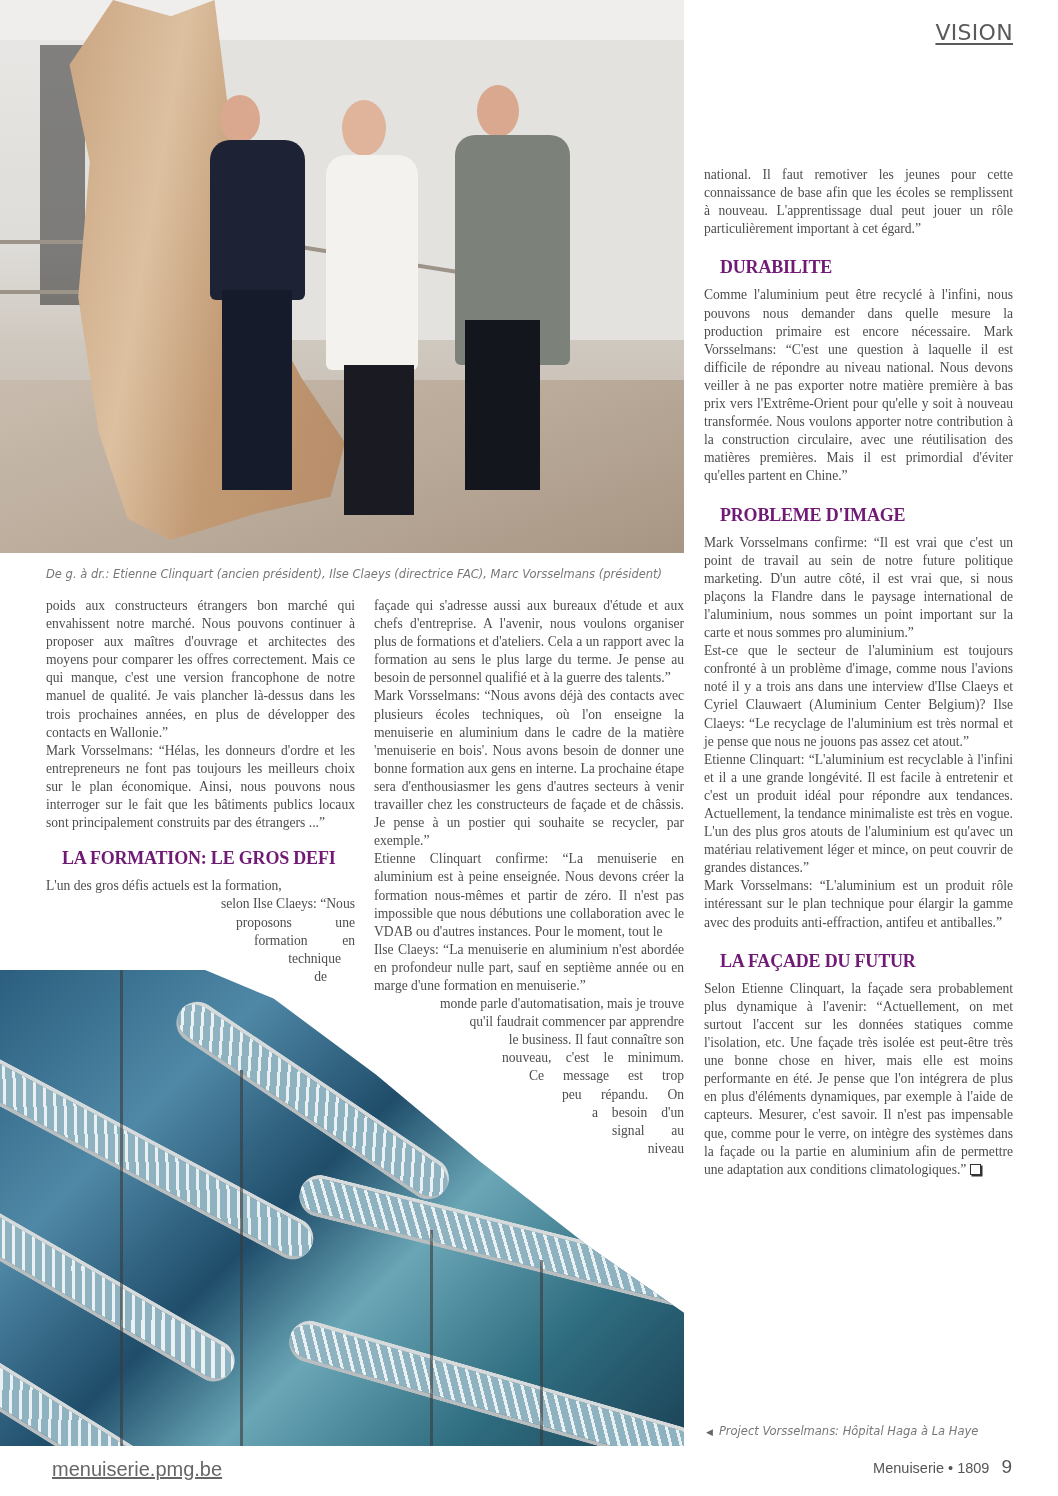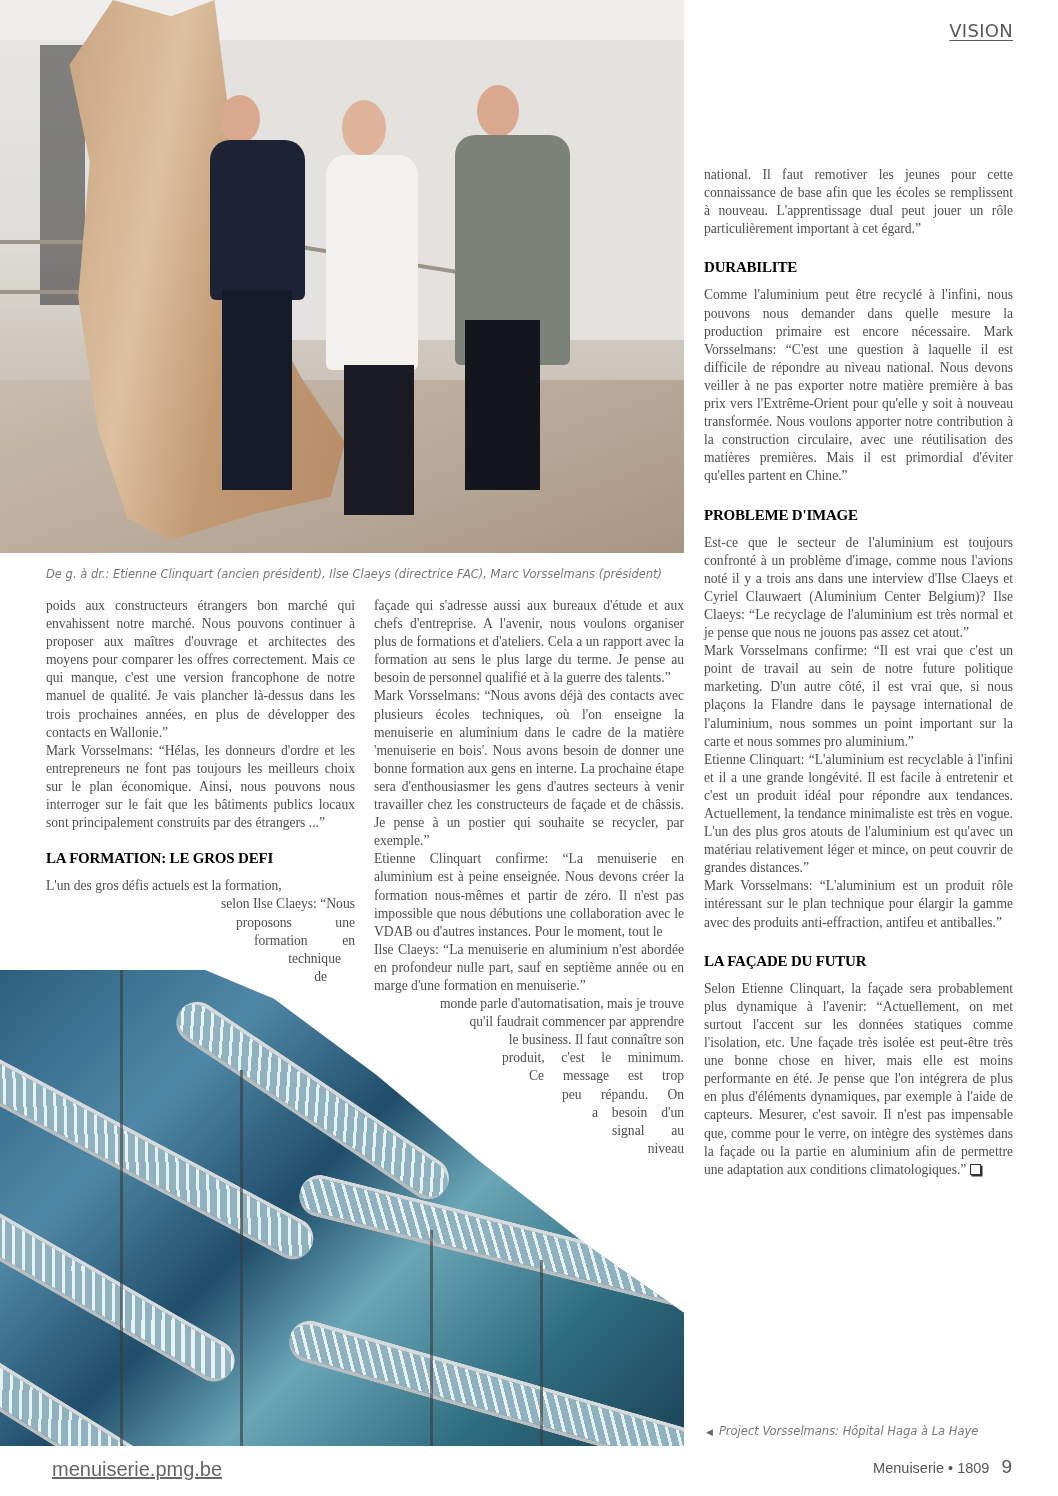--- a/index.html
+++ b/index.html
@@ -1,21 +1,21 @@
 <!DOCTYPE html>
 <html><head>
 <meta charset="utf-8">
 <style>
   html, body { margin: 0; padding: 0; background: #ffffff; }
   body { width: 1058px; height: 1496px; position: relative; overflow: hidden;
          font-family: "DejaVu Sans", sans-serif; color: #4a4a4a; }
   .abs { position: absolute; }
 
   
-  .section-label { right: 45px; top: 20px; font-size: 18px; color: #5a5a5a;
+  .section-label { right: 45px; top: 20px; font-size: 22px; color: #5a5a5a;
                    text-decoration: underline; text-underline-offset: 3px; letter-spacing: 0.3px; }
 
   
   .photo1 { left: 0; top: 0; width: 684px; height: 553px; overflow: hidden;
             background: linear-gradient(180deg,#e9e8e6 0%,#dedcd8 45%,#cfc8bf 62%,#bfb3a5 100%); }
   .photo1 .ceiling { position:absolute; left:0; top:0; width:100%; height:40px; background:#efeeec; }
   .photo1 .wall { position:absolute; left:200px; top:40px; width:484px; height:300px; background:#e3e2df; }
   .photo1 .window { position:absolute; left:40px; top:45px; width:45px; height:260px; background:#2c2c2c; opacity:.55; }
   .photo1 .rail { position:absolute; left:0; height:4px; background:#9c9389; }
   .photo1 .floor { position:absolute; left:0; top:380px; width:100%; height:173px;
@@ -26,21 +26,21 @@
   .person { position:absolute; }
   .p-head { position:absolute; border-radius:50%; background:#d9a88e; }
   .p-body { position:absolute; border-radius:20px 20px 6px 6px; }
   .p-legs { position:absolute; }
 
   .caption1 { left: 46px; top: 567px; font-size: 11.5px; font-style: italic; color: #777; }
 
   
   .col { font-size: 13.6px; line-height: 18.1px; text-align: justify; color: #4d4d4d; font-family: Liberation Serif, serif; }
   .col p { margin: 0; }
-  .heading { font-size: 15px; font-weight: bold; color: #000000; margin: 0; letter-spacing: -0.2px; }
+  .heading { font-size: 18px; font-weight: bold; color: #701a75; margin: 16px; letter-spacing: -0.2px; }
   .col-left { left: 46px; top: 597px; width: 309px; }
   .col-mid { left: 374px; top: 597px; width: 310px; }
   .col-right { left: 704px; top: 166px; width: 309px; }
 
   .shaped { text-align: right; }
 
   
   .photo2 { left: 0; top: 970px; width: 684px; height: 476px; overflow: hidden;
             clip-path: polygon(0 0, 30% 0, 40% 6%, 55% 22%, 70% 40%, 86% 58%, 100% 72%, 100% 100%, 0 100%); }
   .photo2 .glass { position:absolute; inset:0;
@@ -126,38 +126,38 @@
 
 <div class="abs col col-mid">
   <p>façade qui s'adresse aussi aux bureaux d'étude et aux chefs d'entreprise. A l'avenir, nous voulons organiser plus de formations et d'ateliers. Cela a un rapport avec la formation au sens le plus large du terme. Je pense au besoin de personnel qualifié et à la guerre des talents.”</p>
   <p>Mark Vorsselmans: “Nous avons déjà des contacts avec plusieurs écoles techniques, où l'on enseigne la menuiserie en aluminium dans le cadre de la matière 'menuiserie en bois'. Nous avons besoin de donner une bonne formation aux gens en interne. La prochaine étape sera d'enthousiasmer les gens d'autres secteurs à venir travailler chez les constructeurs de façade et de châssis. Je pense à un postier qui souhaite se recycler, par exemple.”</p>
   <p>Etienne Clinquart confirme: “La menuiserie en aluminium est à peine enseignée. Nous devons créer la formation nous-mêmes et partir de zéro. Il n'est pas impossible que nous débutions une collaboration avec le VDAB ou d'autres instances. Pour le moment, tout le</p>
   <p>Ilse Claeys: “La menuiserie en aluminium n'est abordée en profondeur nulle part, sauf en septième année ou en marge d'une formation en menuiserie.”</p>
   <div class="shaped">
     <div>monde parle d'automatisation, mais je trouve</div>
     <div>qu'il faudrait commencer par apprendre</div>
     <div>le business. Il faut connaître son</div>
-    <div style="padding-left:128px;text-align:justify;text-align-last:justify;">produit, c'est le minimum.</div>
+    <div style="padding-left:128px;text-align:justify;text-align-last:justify;">nouveau, c'est le minimum.</div>
     <div style="padding-left:155px;text-align:justify;text-align-last:justify;">Ce message est trop</div>
     <div style="padding-left:188px;text-align:justify;text-align-last:justify;">peu répandu. On</div>
     <div style="padding-left:218px;text-align:justify;text-align-last:justify;">a besoin d'un</div>
     <div style="padding-left:238px;text-align:justify;text-align-last:justify;">signal au</div>
     <div>niveau</div>
   </div>
 </div>
 
 <div class="abs col col-right">
   <p>national. Il faut remotiver les jeunes pour cette connaissance de base afin que les écoles se remplissent à nouveau. L'apprentissage dual peut jouer un rôle particulièrement important à cet égard.”</p>
 
   <h3 class="heading" style="margin-top:20px;margin-bottom:10px;">DURABILITE</h3>
   <p>Comme l'aluminium peut être recyclé à l'infini, nous pouvons nous demander dans quelle mesure la production primaire est encore nécessaire. Mark Vorsselmans: “C'est une question à laquelle il est difficile de répondre au niveau national. Nous devons veiller à ne pas exporter notre matière première à bas prix vers l'Extrême-Orient pour qu'elle y soit à nouveau transformée. Nous voulons apporter notre contribution à la construction circulaire, avec une réutilisation des matières premières. Mais il est primordial d'éviter qu'elles partent en Chine.”</p>
 
   <h3 class="heading" style="margin-top:20px;margin-bottom:10px;">PROBLEME D'IMAGE</h3>
+  <p>Mark Vorsselmans confirme: “Il est vrai que c'est un point de travail au sein de notre future politique marketing. D'un autre côté, il est vrai que, si nous plaçons la Flandre dans le paysage international de l'aluminium, nous sommes un point important sur la carte et nous sommes pro aluminium.”</p>
   <p>Est-ce que le secteur de l'aluminium est toujours confronté à un problème d'image, comme nous l'avions noté il y a trois ans dans une interview d'Ilse Claeys et Cyriel Clauwaert (Aluminium Center Belgium)? Ilse Claeys: “Le recyclage de l'aluminium est très normal et je pense que nous ne jouons pas assez cet atout.”</p>
-  <p>Mark Vorsselmans confirme: “Il est vrai que c'est un point de travail au sein de notre future politique marketing. D'un autre côté, il est vrai que, si nous plaçons la Flandre dans le paysage international de l'aluminium, nous sommes un point important sur la carte et nous sommes pro aluminium.”</p>
   <p>Etienne Clinquart: “L'aluminium est recyclable à l'infini et il a une grande longévité. Il est facile à entretenir et c'est un produit idéal pour répondre aux tendances. Actuellement, la tendance minimaliste est très en vogue. L'un des plus gros atouts de l'aluminium est qu'avec un matériau relativement léger et mince, on peut couvrir de grandes distances.”</p>
   <p>Mark Vorsselmans: “L'aluminium est un produit rôle intéressant sur le plan technique pour élargir la gamme avec des produits anti-effraction, antifeu et antiballes.”</p>
 
   <h3 class="heading" style="margin-top:20px;margin-bottom:10px;">LA FAÇADE DU FUTUR</h3>
   <p><span>Selon Etienne Clinquart, la façade sera probablement plus dynamique à l'avenir: “Actuellement, on met surtout l'accent sur les données statiques comme l'isolation, etc. Une façade très isolée est peut-être très une bonne chose en hiver, mais elle est moins performante en été. Je pense que l'on intégrera de plus en plus d'éléments dynamiques, par exemple à l'aide de capteurs. Mesurer, c'est savoir. Il n'est pas impensable que, comme pour le verre, on intègre des systèmes dans la façade ou la partie en aluminium afin de permettre une adaptation aux conditions climatologiques.”</span><span class="end-mark"></span></p>
 </div>
 
 <div class="abs caption2">
   <span class="tri">◀</span><span>Project Vorsselmans: Hôpital Haga à La Haye</span>
 </div>

